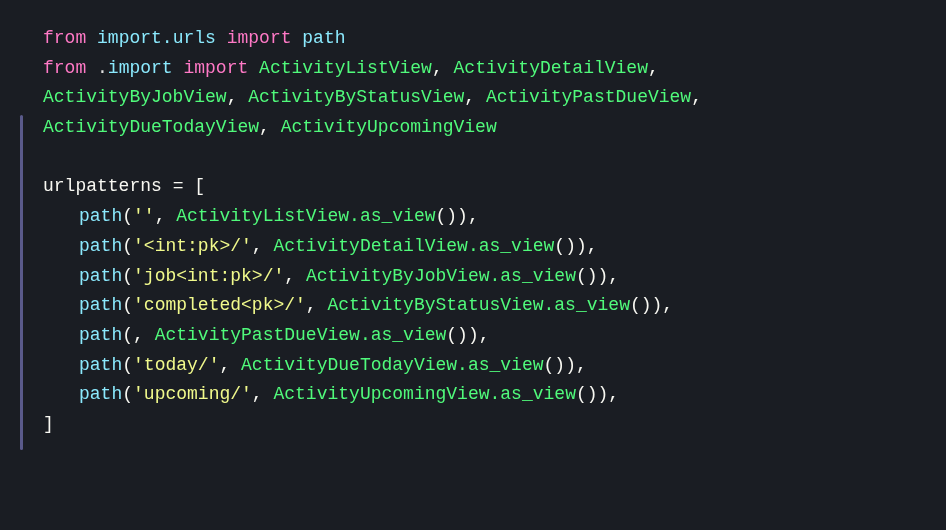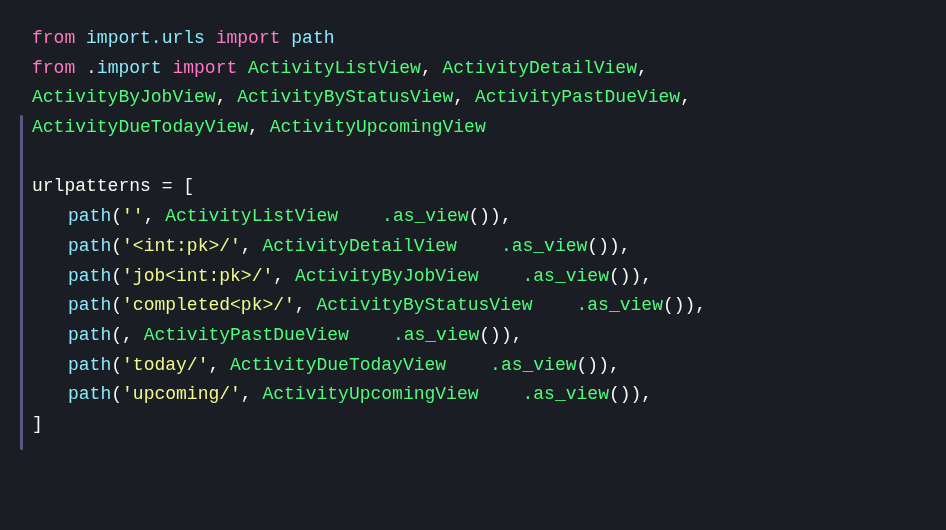--- a/index.html
+++ b/index.html
@@ -13,21 +13,21 @@
       width: 946px;
       height: 530px;
       overflow: hidden;
       font-family: 'Courier New', Courier, monospace;
       font-size: 18px;
       line-height: 1.6;
     }
 
     .code-container {
       background-color: #1a1d23;
-      padding: 24px 32px;
+      padding: 24px 43px;
       width: 946px;
       height: 530px;
       overflow: hidden;
       position: relative;
     }
 
     .code-block {
       display: flex;
       flex-direction: column;
     }
@@ -46,21 +46,21 @@
     
     .kw-from    { color: #ff79c6; }   
     .kw-import  { color: #ff79c6; }   
     .kw-dot     { color: #e0e0e0; }   
     .mod-name   { color: #8be9fd; }   
     .cls-name   { color: #50fa7b; }   
     .fn-name    { color: #8be9fd; }   
     .var-name   { color: #f8f8f2; }   
     .operator   { color: #f8f8f2; }   
     .string     { color: #f1fa8c; }   
-    .method     { color: #50fa7b; margin-left: 44px; }   
+    .method     { color: #50fa7b; }   
     .paren      { color: #f8f8f2; }   
     .bracket    { color: #f8f8f2; }   
     .plain      { color: #f8f8f2; }   
 
     .left-bar {
       position: absolute;
       left: 20px;
       top: 115px;
       width: 3px;
       background-color: #5a5a8a;

